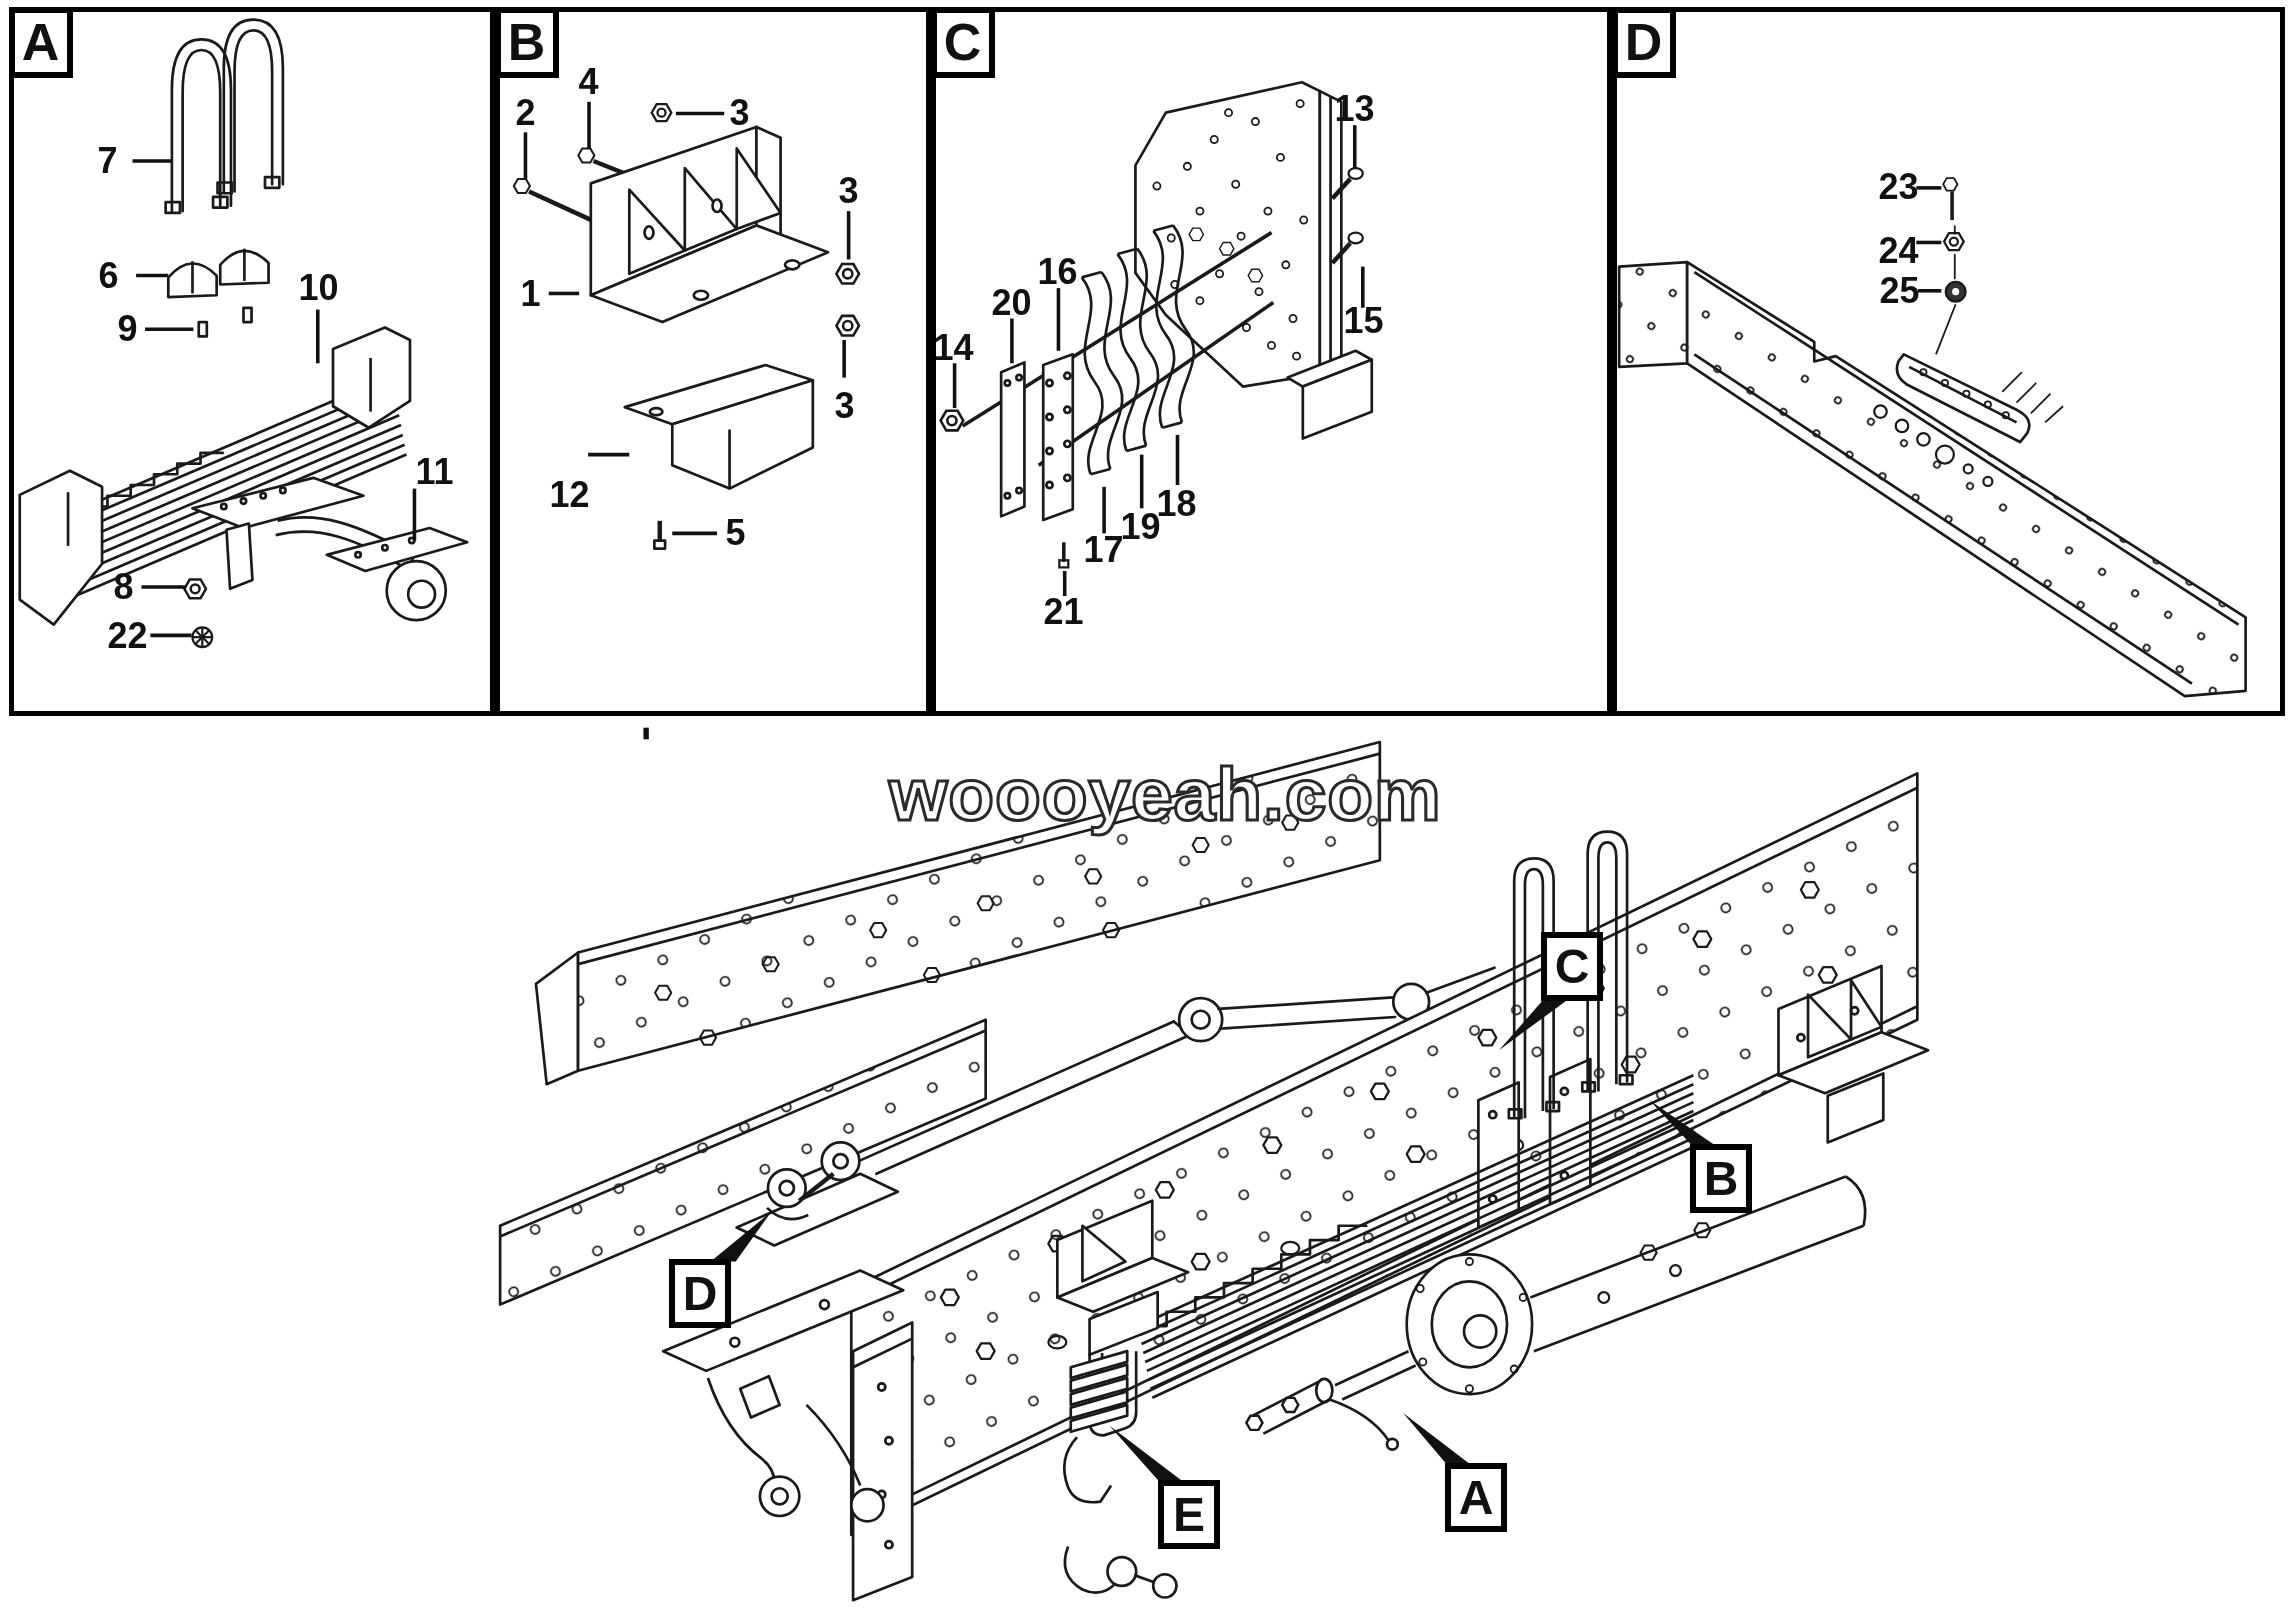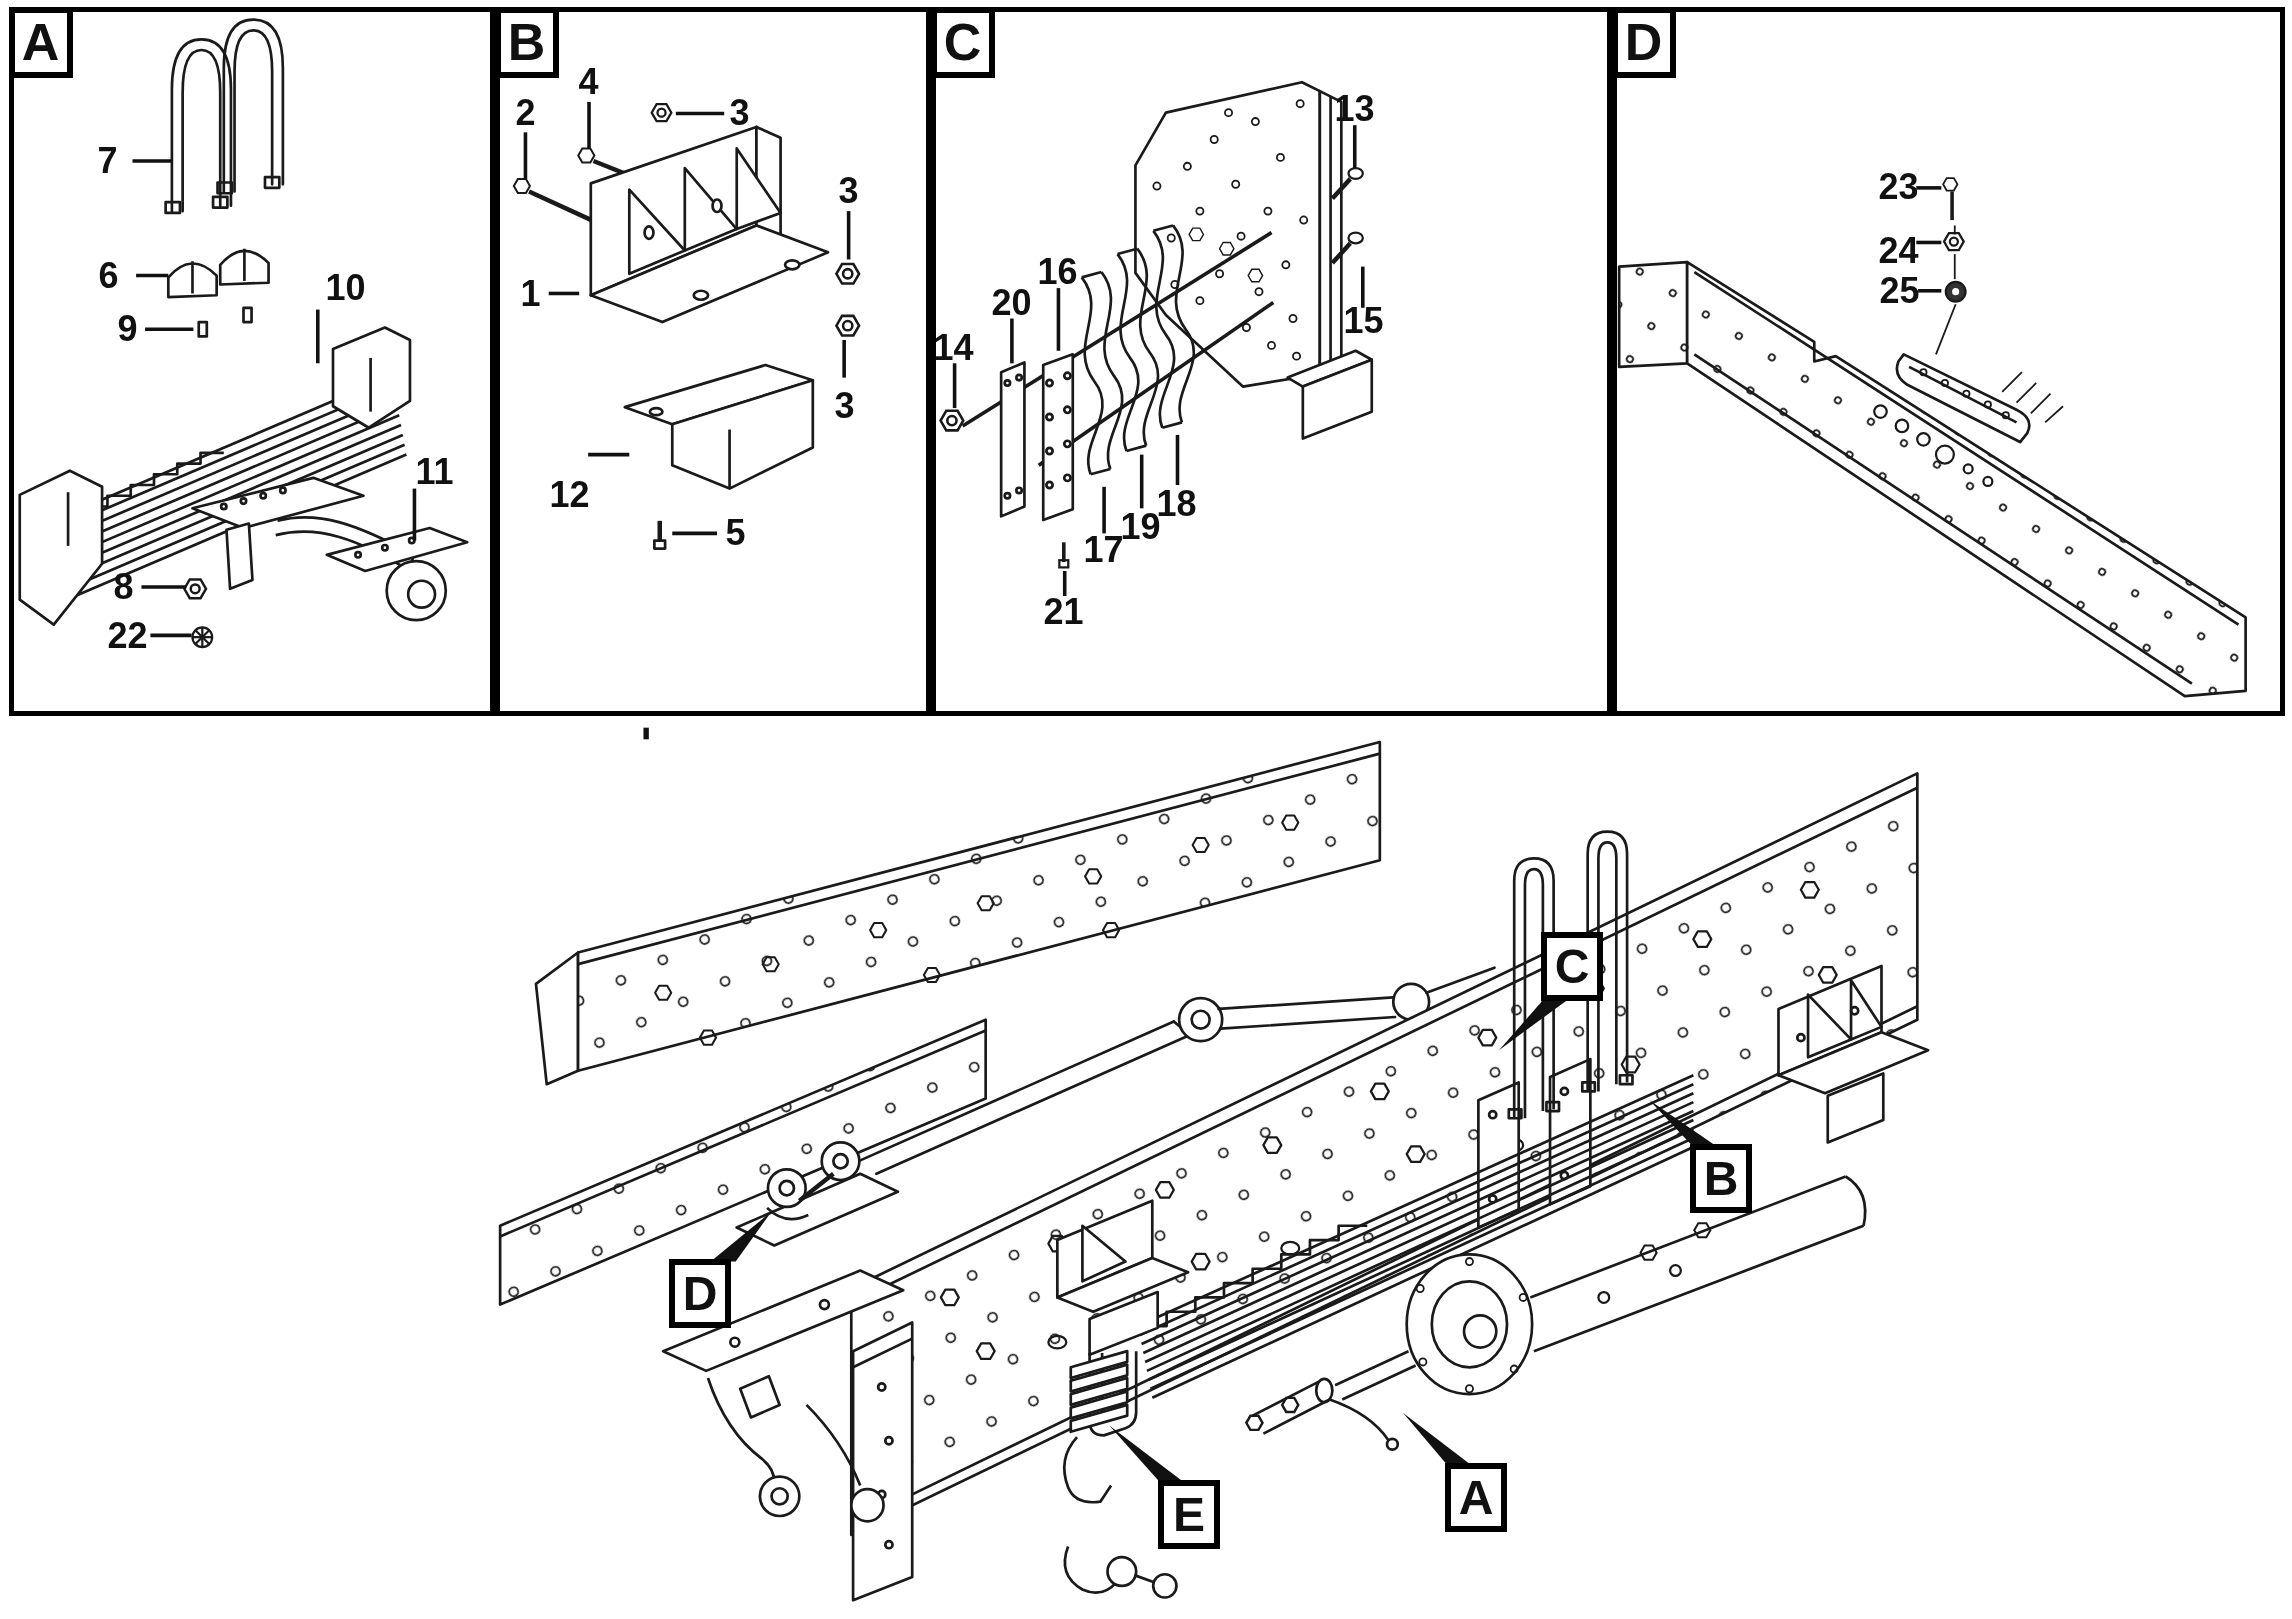--- a/index.html
+++ b/index.html
@@ -101,21 +101,21 @@
           <line x1="158" y1="702" x2="204" y2="702"></line>
           <line x1="453" y1="538" x2="453" y2="596"></line>
         </g>
       </svg>
       <div class="badge">
           <span>A</span>
         </div>
       <div class="plabel" style="left:99px;top:154px;">7</div>
       <div class="plabel" style="left:100px;top:269px;">6</div>
       <div class="plabel" style="left:119px;top:322px;">9</div>
-      <div class="plabel" style="left:310px;top:281px;margin-left:27px;">10</div>
+      <div class="plabel" style="left:310px;top:281px;">10</div>
       <div class="plabel" style="left:115px;top:580px;">8</div>
       <div class="plabel" style="left:119px;top:629px;text-align:center;">22</div>
       <div class="plabel" style="left:426px;top:465px;">11</div>
     </div>
   </section>
 
   <section class="panel" style="left:495px;top:7.2px;width:436px;height:709px;">
     <div class="cv" style="width:436px;height:709px;">
       <svg class="art" width="436" height="709" viewBox="0 0 487 792">
         <g fill="none" stroke="#1a1a1a" stroke-width="2.5">
@@ -523,20 +523,21 @@
         <line x1="726" y1="950" x2="748" y2="958" fill="none"></line>
       </g>
       <g fill="#111" stroke="none">
         <polygon points="1184,306 1212,306 1133,364"></polygon>
         <polygon points="1350,472 1377,472 1301,420"></polygon>
         <polygon points="253,600 281,600 321,544"></polygon>
         <polygon points="755,847 782,847 698,783"></polygon>
         <polygon points="1076,828 1103,828 1026,769"></polygon>
       </g>
     </svg>
+    <div class="watermark">woooyeah.com</div>
     <div class="callout" style="left:1057px;top:208px;">
         <span>C</span>
       </div>
     <div class="callout" style="left:1206px;top:420px;">
         <span>B</span>
       </div>
     <div class="callout" style="left:185px;top:535px;">
         <span>D</span>
       </div>
     <div class="callout" style="left:674px;top:756px;">

